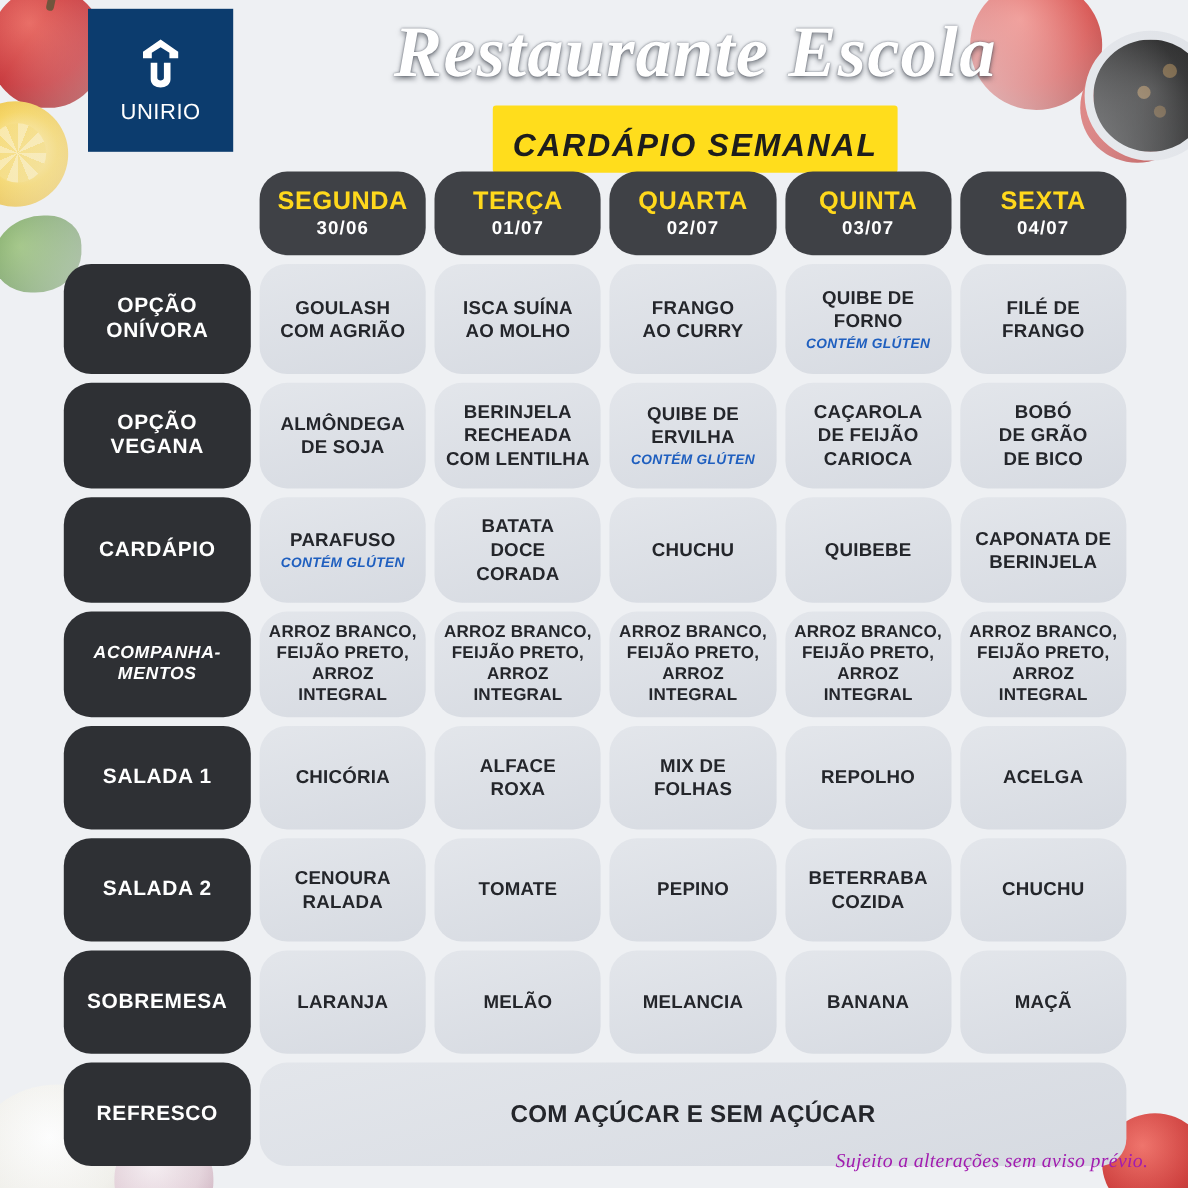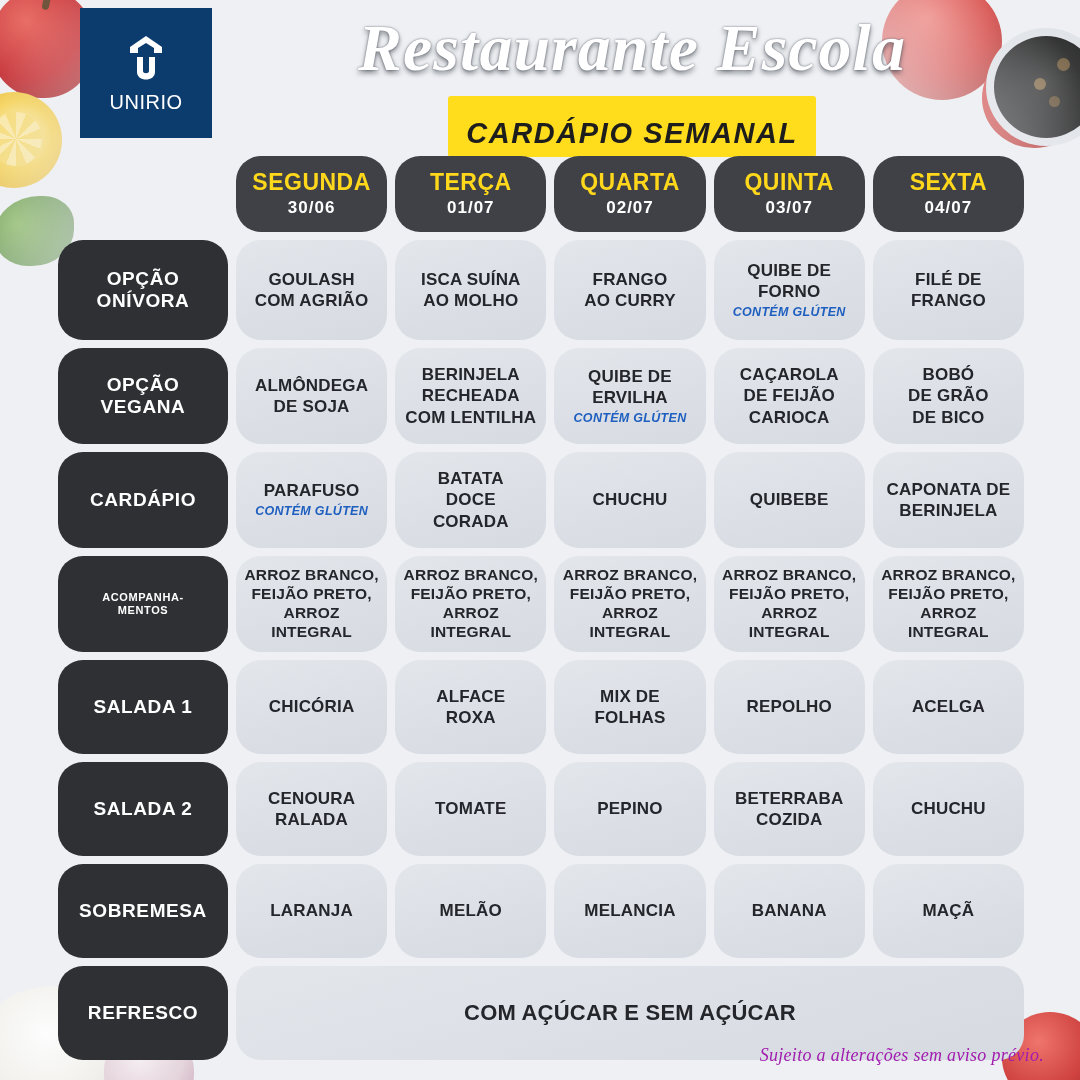--- a/index.html
+++ b/index.html
@@ -133,21 +133,21 @@
     height: 76px; gap: 2px;
   }
   .dayhead .dname { font-size: 23px; font-weight: bold; color: #ffd81c; letter-spacing: .5px; }
   .dayhead .ddate { font-size: 17px; font-weight: bold; letter-spacing: 1px; }
 
   .rowhead {
     background: #2e3034; color: #ffffff; font-weight: bold;
     font-size: 19px; letter-spacing: .6px; line-height: 1.18;
     flex-direction: column; padding: 6px;
   }
-  .rowhead.small { font-size: 11px; }
+  .rowhead.small { font-size: 16px; font-style: italic; }
 
   .item {
     background: linear-gradient(165deg, #e3e6eb 0%, #d6dae1 100%);
     color: #24262b; font-weight: bold; font-size: 17px; line-height: 1.24;
     flex-direction: column; padding: 8px 6px; letter-spacing: .2px;
   }
   .item .warn {
     margin-top: 3px; font-size: 12.5px; font-style: italic; font-weight: bold;
     color: #1f5fbf; letter-spacing: .3px;
   }

